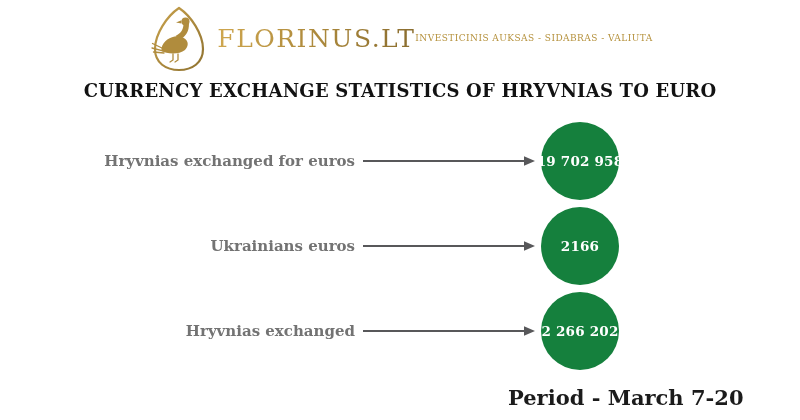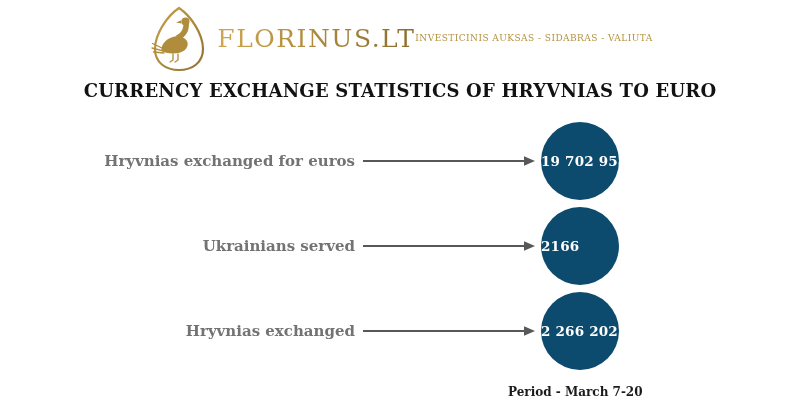--- a/index.html
+++ b/index.html
@@ -87,39 +87,40 @@
     width: 172px;
     height: 12px;
   }
   .row-circle {
     position: absolute;
     left: 541px;
     top: 0;
     width: 78px;
     height: 78px;
     border-radius: 50%;
-    background: #0c4a6e;
+    background: #15803d;
     display: flex;
     align-items: center;
+    justify-content: center;
   }
   .row-value {
     color: #ffffff;
     font-weight: bold;
     font-size: 13.5px;
     letter-spacing: 0.2px;
     white-space: nowrap;
   }
 
   
   .period {
     position: absolute;
     left: 508px;
     top: 385px;
     font-weight: bold;
-    font-size: 12px;
+    font-size: 21px;
     color: #1b1b1b;
     white-space: nowrap;
   }
 </style>
 </head>
 <body>
 
 <div class="canvas">
 
   <div class="header">
@@ -158,21 +159,21 @@
     <svg class="row-arrow" viewBox="0 0 172 12">
       <line x1="0" y1="6" x2="162" y2="6" stroke="#58585a" stroke-width="2"></line>
       <polygon points="161,1.2 172,6 161,10.8" fill="#58585a"></polygon>
     </svg>
     <div class="row-circle">
       <span class="row-value">19 702 958</span>
     </div>
   </div>
 
   <div class="row row-2">
-    <div class="row-label">Ukrainians served</div>
+    <div class="row-label">Ukrainians euros</div>
     <svg class="row-arrow" viewBox="0 0 172 12">
       <line x1="0" y1="6" x2="162" y2="6" stroke="#58585a" stroke-width="2"></line>
       <polygon points="161,1.2 172,6 161,10.8" fill="#58585a"></polygon>
     </svg>
     <div class="row-circle">
       <span class="row-value">2166</span>
     </div>
   </div>
 
   <div class="row row-3">

